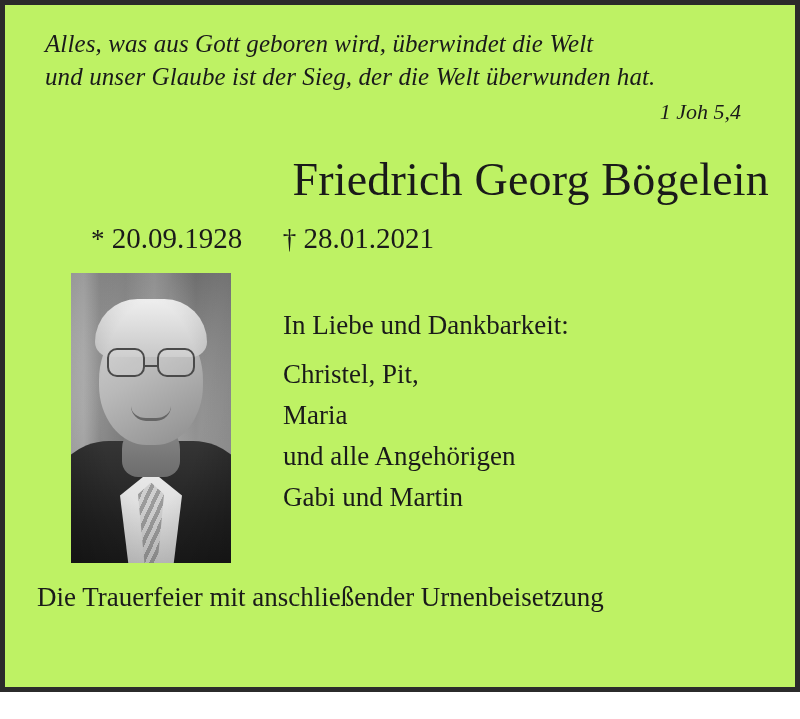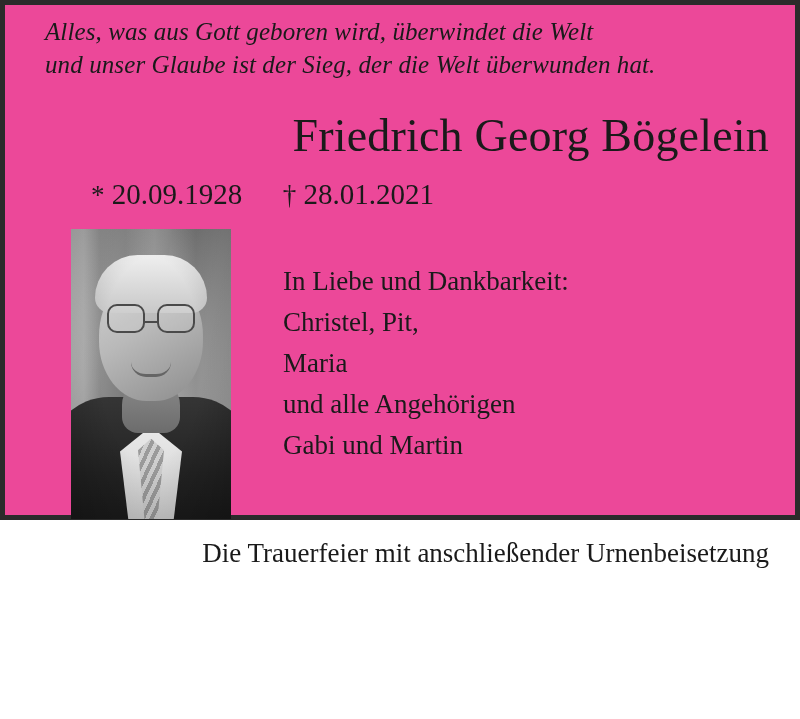--- a/index.html
+++ b/index.html
@@ -12,24 +12,24 @@
     height: 719px;
     font-family: "Liberation Serif", serif;
     color: #1a1a1a;
     overflow: hidden;
   }
 
   .obituary {
     position: relative;
     box-sizing: border-box;
     width: 800px;
-    height: 520px;
-    background: #ec4899;
+    height: 692px;
+    background: #bef264;
     border: 5px solid #2b2b2b;
-    padding: 4px 26px 10px 26px;
+    padding: 16px 26px 10px 26px;
   }
 
   
   .verse {
     font-style: italic;
     font-size: 25px;
     line-height: 1.32;
     margin: 6px 0 0 14px;
     letter-spacing: 0.1px;
   }
@@ -198,46 +198,46 @@
   }
 
   .family {
     flex: 1;
     margin-left: 40px;
     margin-top: 36px;
     font-size: 27px;
     line-height: 1.52;
   }
   .family-head {
-    margin-bottom: 0;
+    margin-bottom: 8px;
   }
   .family-line {
     white-space: nowrap;
   }
 
   
   .footer {
     font-size: 27px;
     line-height: 1.36;
     margin: 16px 0 0 6px;
-    text-align: right;
   }
   .footer-line {
     white-space: nowrap;
   }
 </style>
 </head>
 <body>
 
 <div class="obituary">
 
   <div class="verse">
     <div class="verse-line">Alles, was aus Gott geboren wird, überwindet die Welt</div>
     <div class="verse-line">und unser Glaube ist der Sieg, der die Welt überwunden hat.</div>
   </div>
+  <div class="verse-ref">1 Joh 5,4</div>
 
   <div class="name">Friedrich Georg Bögelein</div>
 
   <div class="dates">
     <span class="sym">*</span>
     <span>20.09.1928</span>
     <span class="gap"></span>
     <span class="sym">†</span>
     <span>28.01.2021</span>
   </div>

